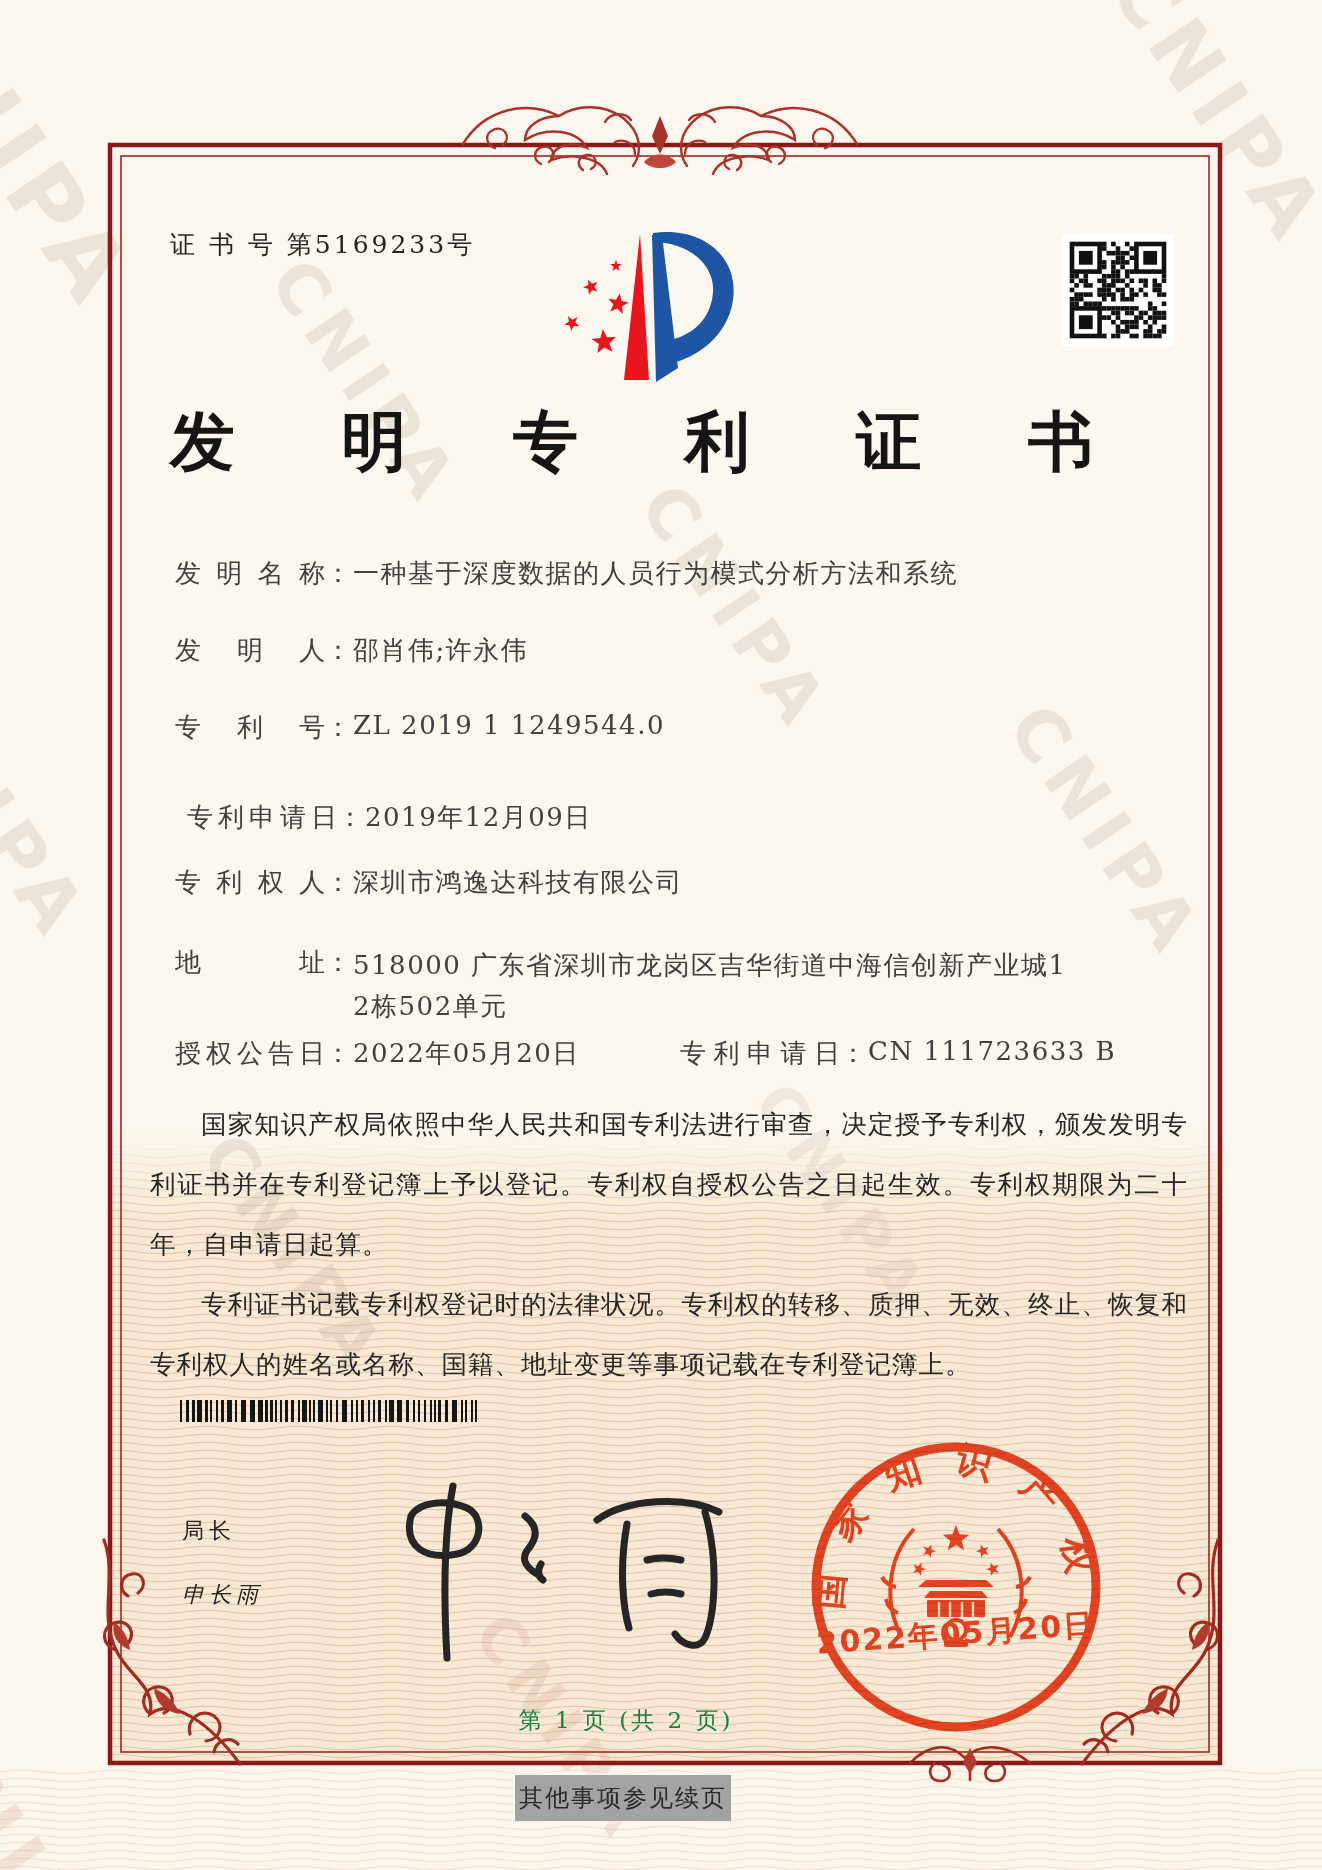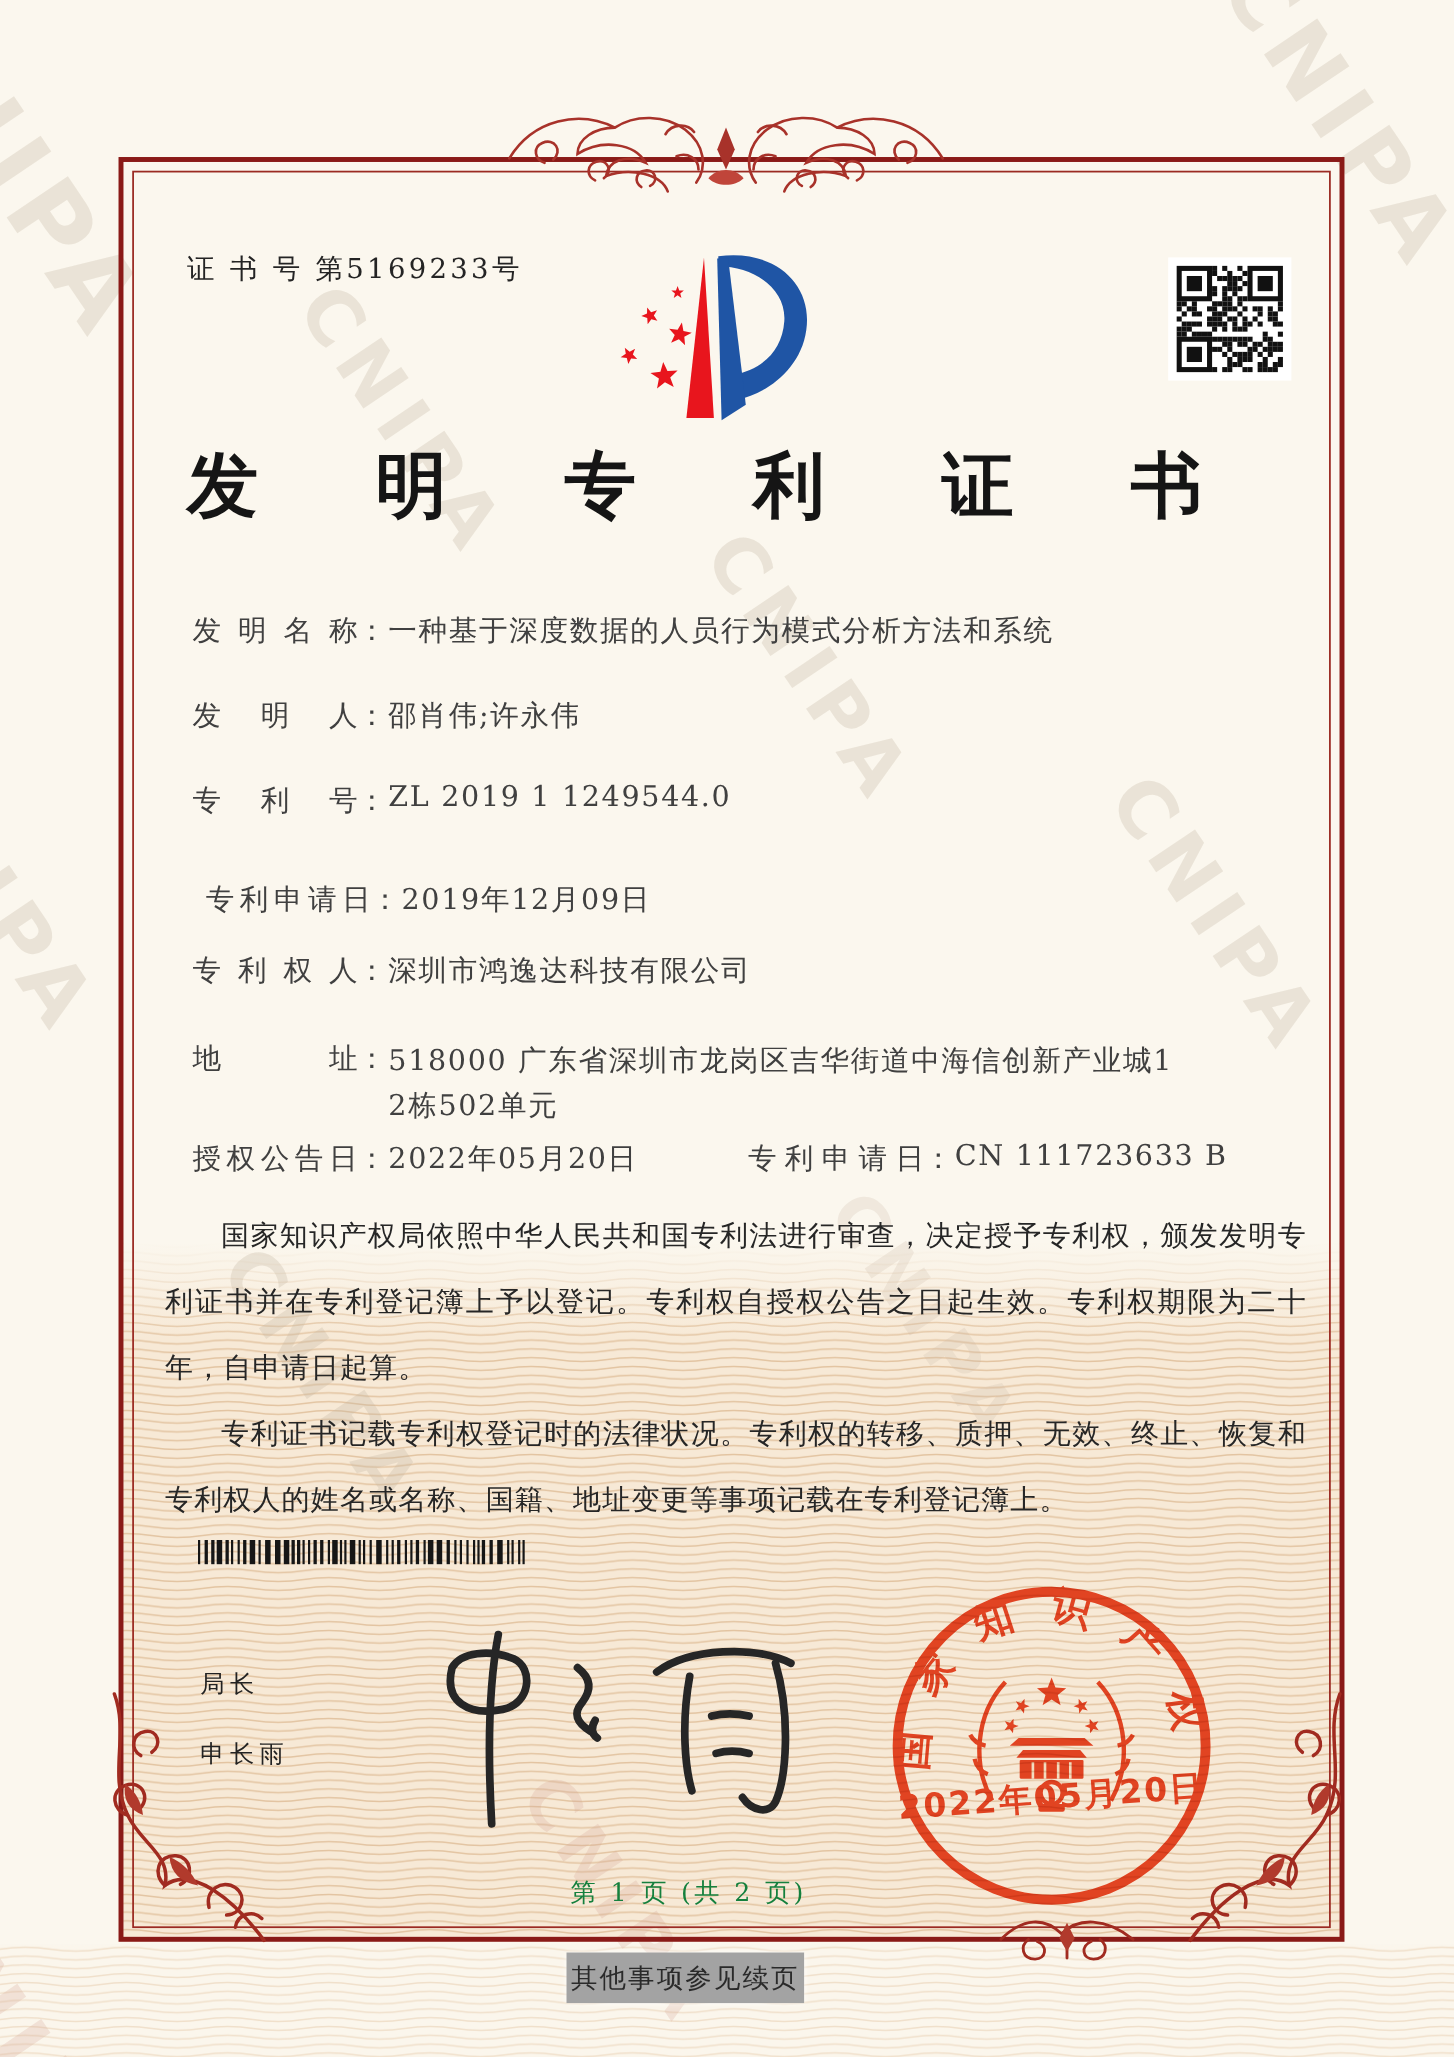--- a/index.html
+++ b/index.html
@@ -394,21 +394,21 @@
       <rect x="258" y="0" width="3" height="22" fill="#161616"></rect>
       <rect x="265" y="0" width="3" height="22" fill="#161616"></rect>
       <rect x="272" y="0" width="5" height="22" fill="#161616"></rect>
       <rect x="281" y="0" width="2" height="22" fill="#161616"></rect>
       <rect x="285" y="0" width="2" height="22" fill="#161616"></rect>
       <rect x="291" y="0" width="2" height="22" fill="#161616"></rect>
       <rect x="295" y="0" width="2" height="22" fill="#161616"></rect>
     </svg>
 
   <div class="signer" style="top:1516px;">局长</div>
-  <div class="signer" style="top:1580px;">申长雨</div>
+  <div class="signer" style="top:1580px;font-style:italic;">申长雨</div>
 
   <svg class="abs" style="left:375px;top:1468px;" width="370" height="215" viewBox="0 0 370 215">
     <g fill="none" stroke="#262626" stroke-width="7" stroke-linecap="round" stroke-linejoin="round">
       <path d="M78,18 C70,60 68,120 72,190"></path>
       <path d="M36,48 C28,80 52,92 82,86 C108,81 110,48 92,40 C70,31 44,34 36,48"></path>
       <path d="M150,48 q18,14 4,32 q-12,14 8,26"></path>
       <path d="M166,96 q-6,10 2,16"></path>
       <path d="M222,52 C252,30 312,28 344,44"></path>
       <path d="M252,56 C244,100 248,140 254,160"></path>
       <path d="M330,44 C344,92 340,148 330,170 C324,182 308,178 300,166"></path>

